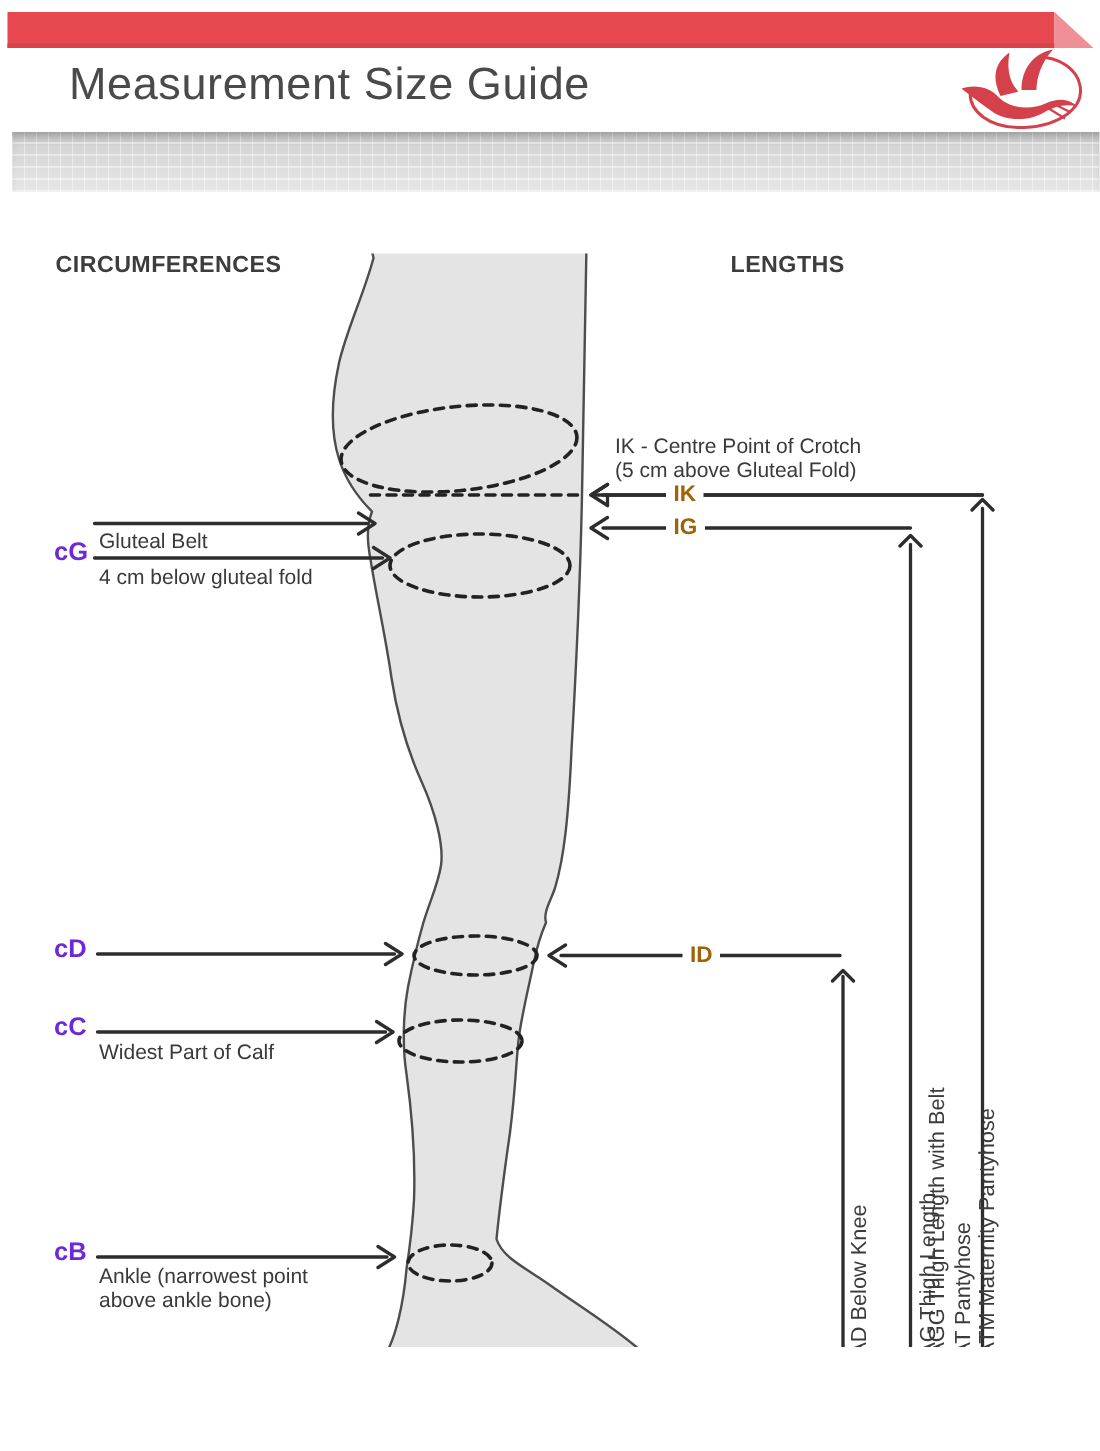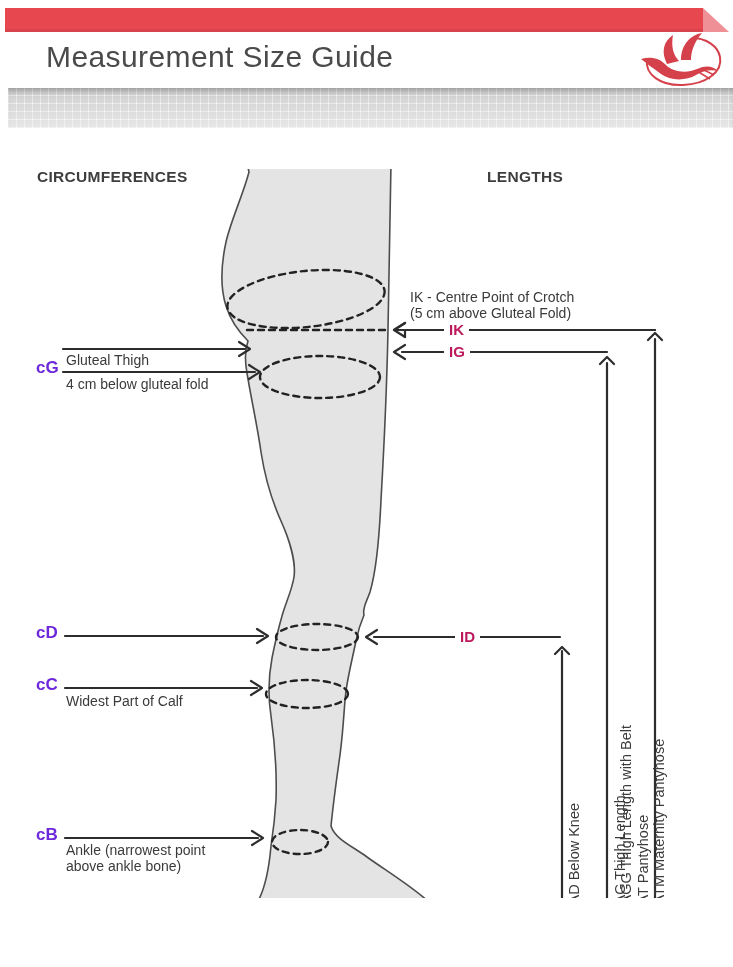--- a/index.html
+++ b/index.html
@@ -25,21 +25,21 @@
   .ln   { stroke:#2d2d2d; stroke-width:2.2; fill:none; stroke-linecap:round; stroke-linejoin:round; }
   .flr  { stroke:#2d2d2d; stroke-width:2.6; fill:none; }
   .dash { stroke:#222; stroke-width:2.4; fill:none; stroke-dasharray:6 5; stroke-linecap:round; }
   .leg  { fill:#e4e4e4; stroke:#4d4d4d; stroke-width:1.6; }
 
   
   .lbl { position:absolute; color:#3a3a3a; font-size:14px; line-height:16px; white-space:nowrap; }
   .wrap { white-space:normal; }
   .hd  { position:absolute; color:#3d3d3d; font-size:15.5px; font-weight:bold; letter-spacing:.3px; }
   .code { position:absolute; color:#6d28d9; font-size:17px; font-weight:bold; }
-  .online { position:absolute; color:#be185d; font-size:15px; font-weight:bold;
+  .online { position:absolute; color:#a16207; font-size:15px; font-weight:bold;
             background:#fff; padding:0 5px; line-height:18px; }
   .vlabel { position:absolute; color:#3b3b3b; font-size:14.5px; line-height:16.5px;
             font-weight:500; white-space:nowrap;
             transform:rotate(-90deg); transform-origin:left bottom; }
 </style>
 </head>
 <body>
 
 <div class="page">
 
@@ -112,21 +112,21 @@
       <path class="ln" d="M562,651 L562,913 M555,654 L562,647 L569,654 M555,911 L562,918 L569,911"></path>
       <path class="ln" d="M607,363 L607,913 M600,364 L607,357 L614,364 M600,911 L607,918 L614,911"></path>
       <path class="ln" d="M655,339 L655,913 M648,340 L655,333 L662,340 M648,911 L655,918 L662,911"></path>
     </g>
   </svg>
 
   <div class="hd" style="left:37px; top:168px;">CIRCUMFERENCES</div>
   <div class="hd" style="left:487px; top:168px;">LENGTHS</div>
 
   <div class="code" style="left:36px; top:358px;">cG</div>
-  <div class="lbl" style="left:66px; top:352px;">Gluteal Thigh</div>
+  <div class="lbl" style="left:66px; top:352px;">Gluteal Belt</div>
   <div class="lbl" style="left:66px; top:376px;">4 cm below gluteal fold</div>
 
   <div class="code" style="left:36px; top:623px;">cD</div>
 
   <div class="code" style="left:36px; top:675px;">cC</div>
   <div class="lbl" style="left:66px; top:693px;text-align:right;">Widest Part of Calf</div>
 
   <div class="code" style="left:36px; top:825px;">cB</div>
   <div class="lbl wrap" style="left:66px; top:842px; width:170px;">Ankle (narrowest point above ankle bone)</div>
 

